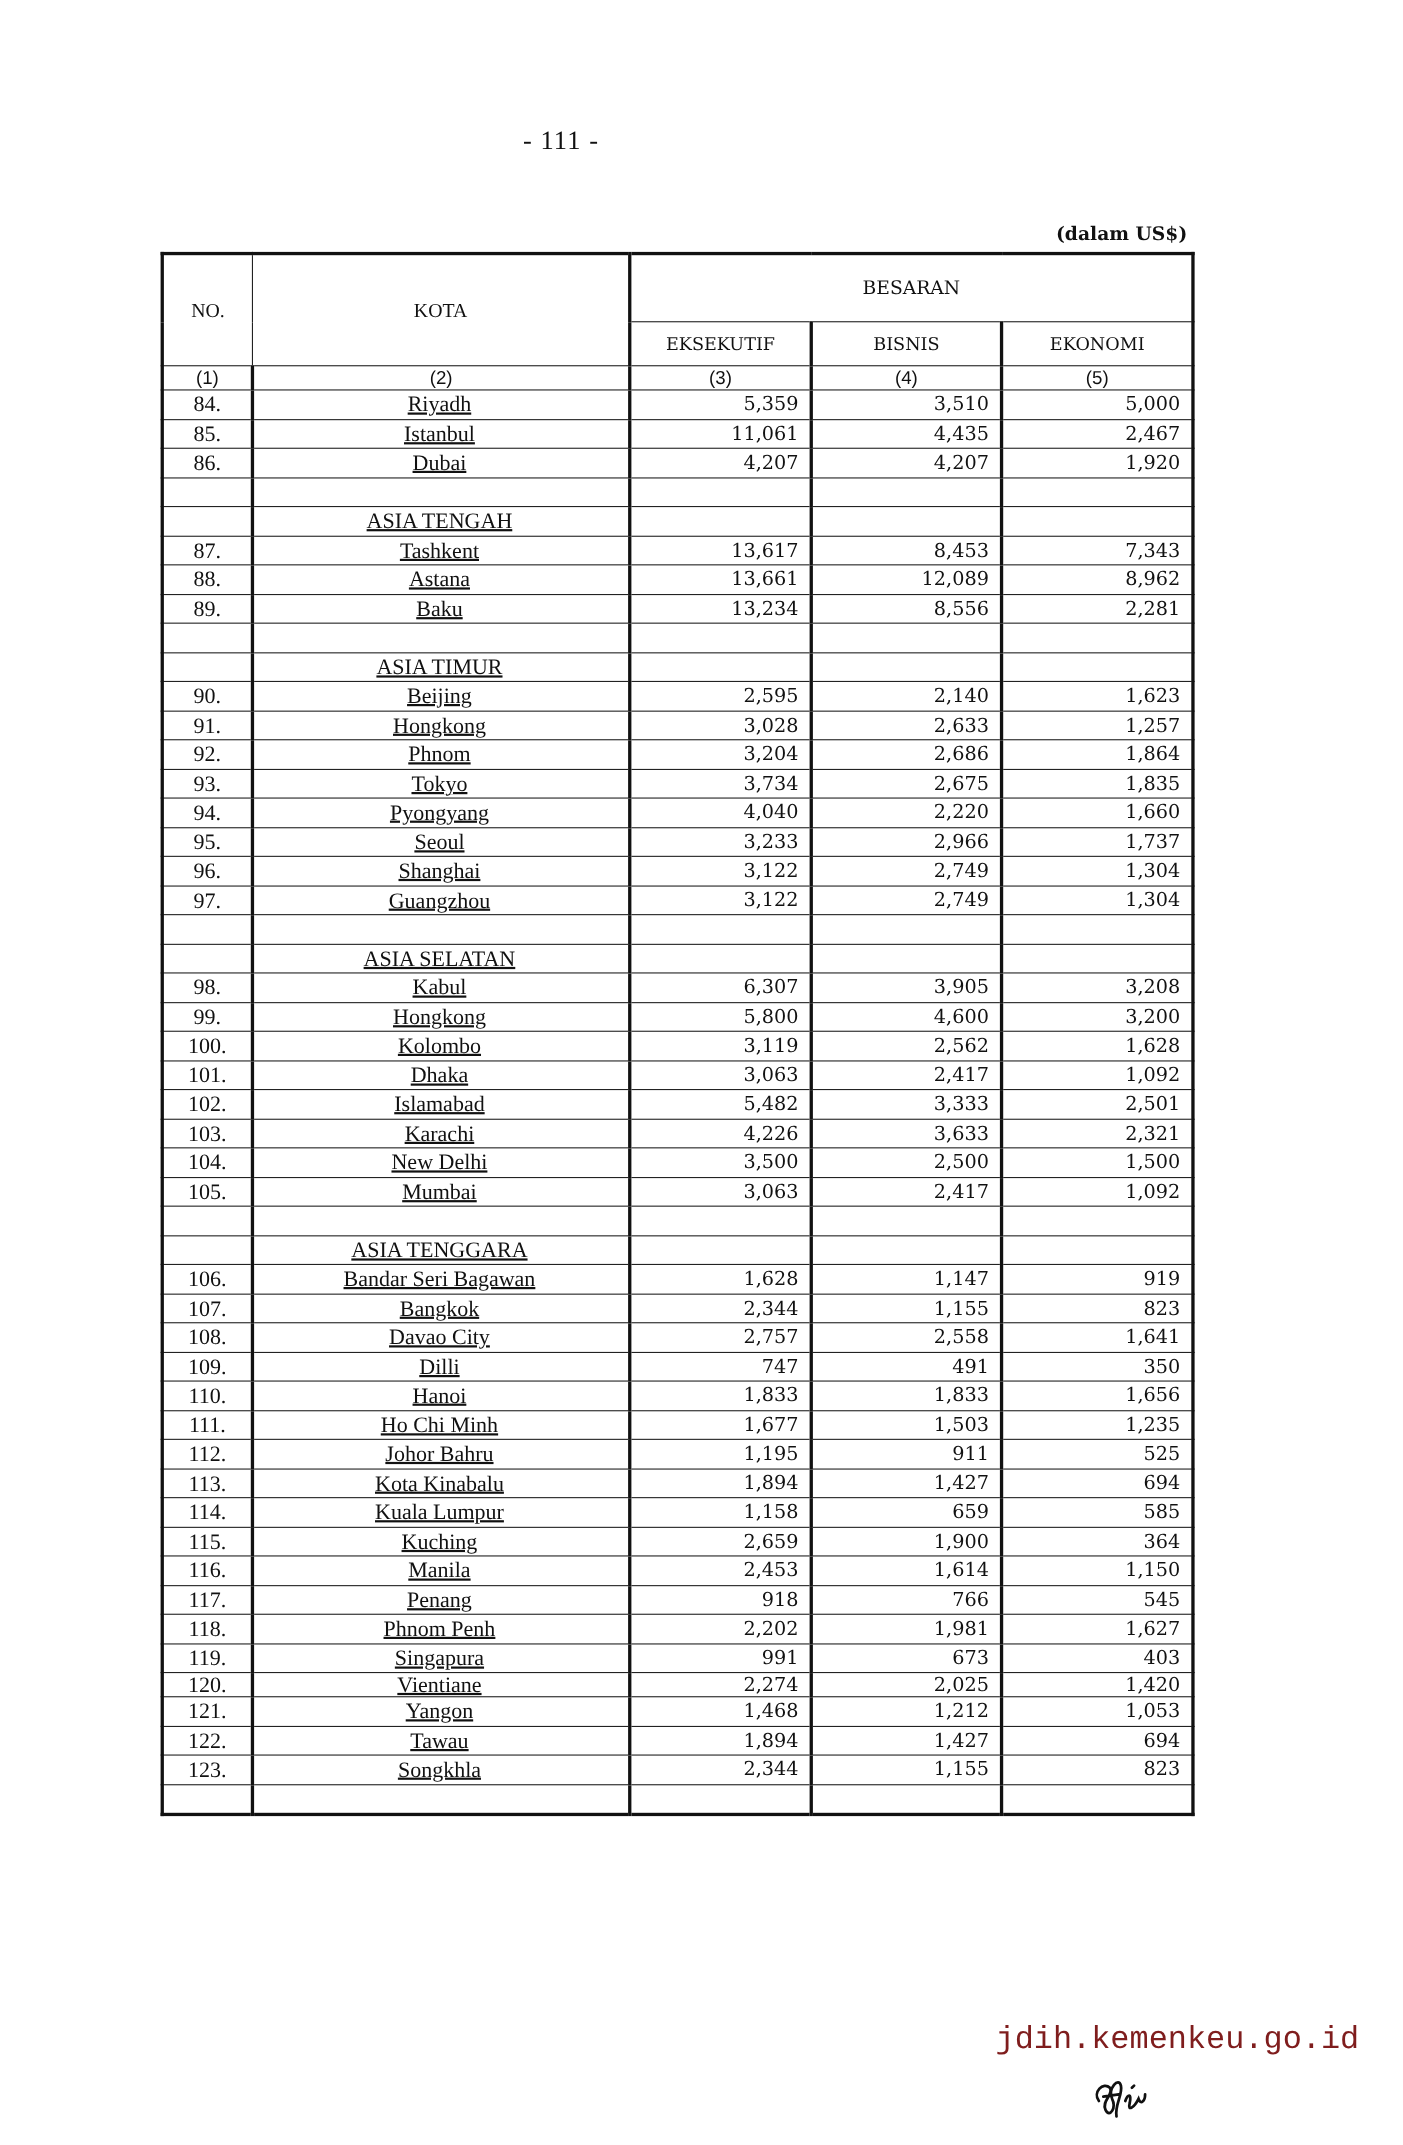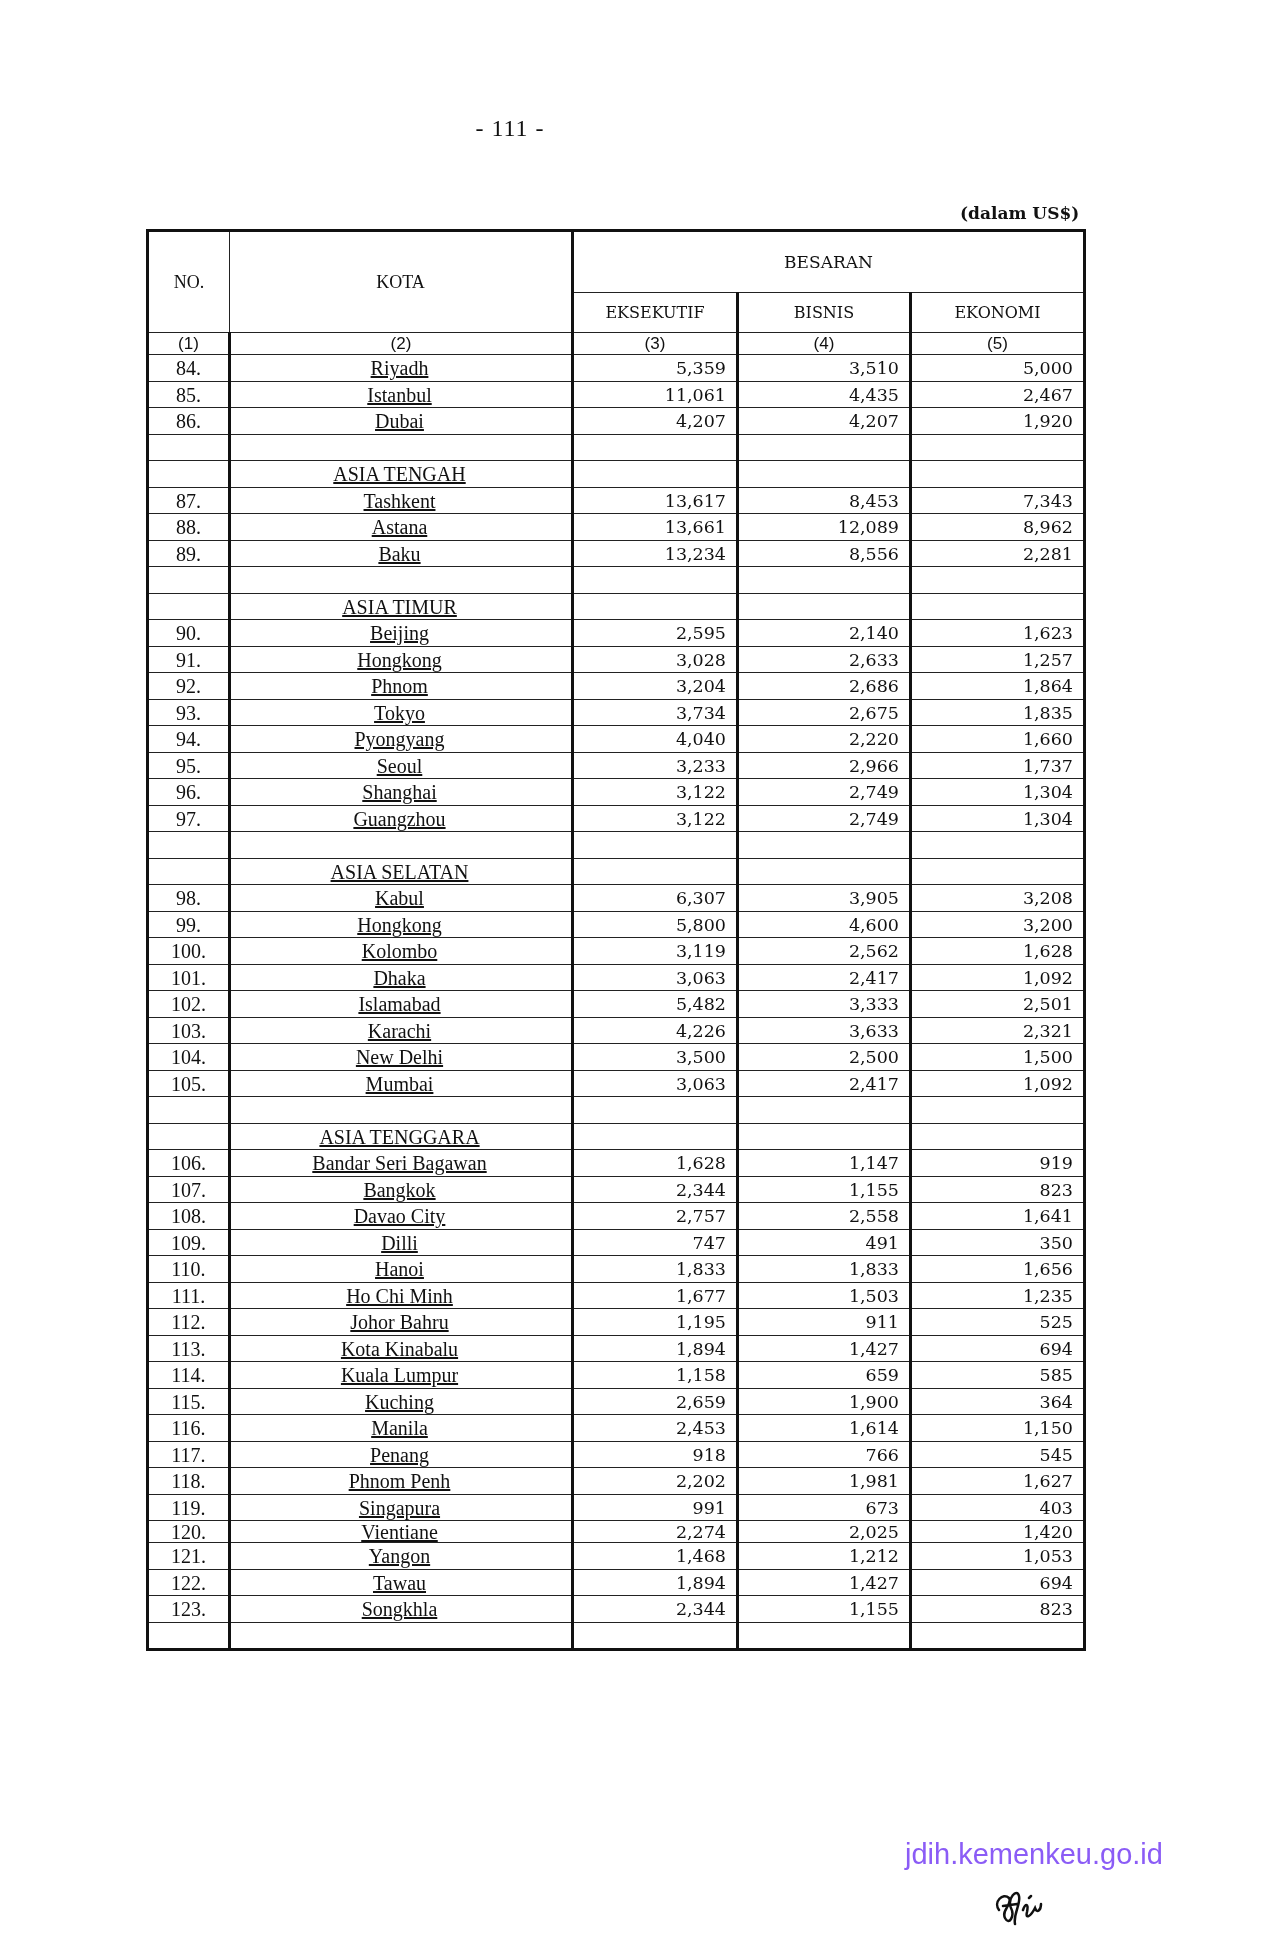--- a/index.html
+++ b/index.html
@@ -22,22 +22,22 @@
   .th-no, .th-kota { font-family: "Liberation Serif", serif; font-size: 18px; vertical-align: middle; padding-top: 20px; }
   .idx-row td { height: 21px; text-align: center; font-family: "Liberation Sans", sans-serif; font-size: 17px;
                 border-top: 3px solid #111; border-bottom: 3px solid #111; line-height: 18px; }
   tr.data td { height: 24.5px; line-height: 24px; font-family: "Liberation Serif", serif; font-size: 20px; padding-top: 1px; }
   tr.data td.no { text-align: center; }
   tr.data td.kota { text-align: center; padding-left: 3px; text-decoration: underline; }
   tr.data td.num { text-align: right; font-family: "DejaVu Serif", serif; font-size: 17.5px; padding-right: 10px; }
   tr.tight td { height: 20px; line-height: 20px; }
   tr.blank td { height: 24.5px; }
   tr.region td.kota { font-family: "Liberation Serif", serif; font-size: 20px; }
-  .footer-link { position: absolute; top: 1838px; left: 905px; font-family: Liberation Sans, sans-serif;
-                 font-size: 29px; color: #8b5cf6; }
+  .footer-link { position: absolute; top: 1838px; left: 905px; font-family: Liberation Mono, monospace;
+                 font-size: 29px; color: #7f1d1d; }
   .signature { position: absolute; top: 1880px; left: 985px; width: 70px; height: 55px; }
 </style>
 </head>
 <body>
 
 <div class="page-number">- 111 -</div>
 <div class="unit-note">(dalam US$)</div>
 
 <table class="tarif">
   <colgroup>

